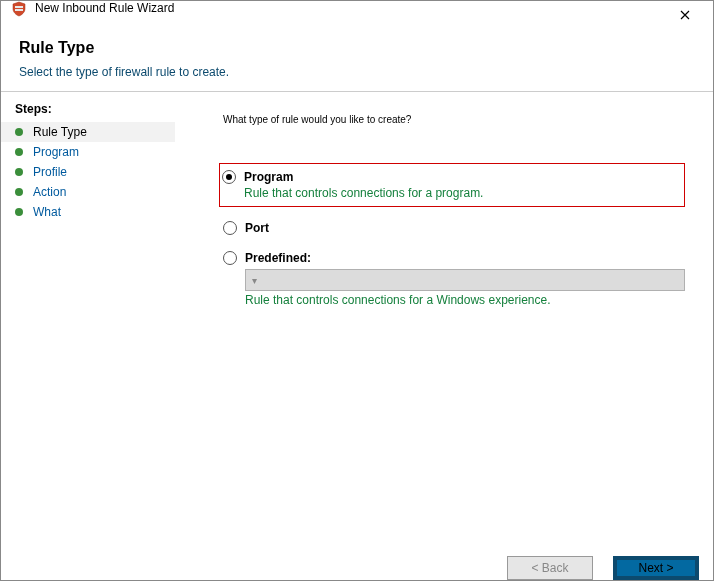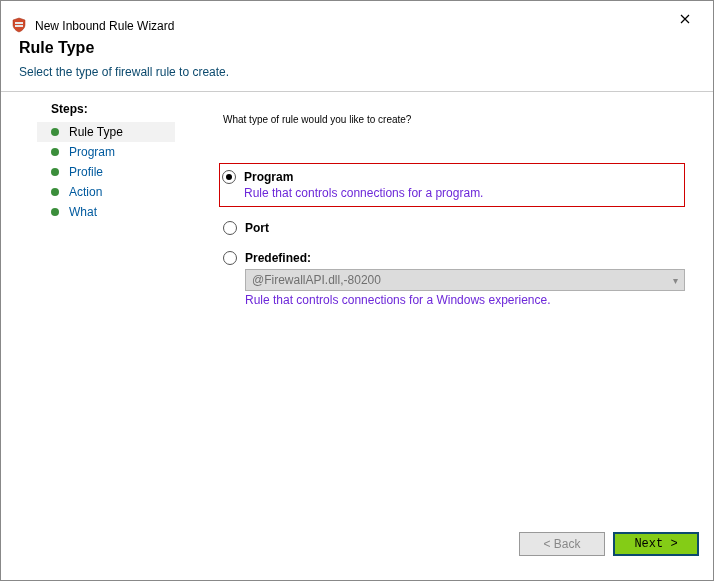--- a/index.html
+++ b/index.html
@@ -12,21 +12,21 @@
     width: 714px;
     height: 581px;
     border: 1px solid #888;
     background: #fff;
     display: flex;
     flex-direction: column;
   }
   .titlebar {
     height: 32px;
     display: flex;
-    align-items: flex-end;
+    align-items: flex-start;
     padding: 0 10px;
     font-size: 12px;
     color: #000;
   }
   .titlebar .shield-icon {
     width: 16px; height: 16px;
     margin-right: 8px;
     display: inline-flex;
     align-items: center;
     justify-content: center;
@@ -57,21 +57,20 @@
   }
   .divider {
     height: 1px;
     background: #ccc;
     margin: 2px 0 0 0;
   }
   .body {
     flex: 1;
     display: flex;
     min-height: 0;
-    padding-left: 36px;
   }
   .sidebar {
     width: 178px;
     padding: 8px 0;
     background: #fff;
     border-right: 0;
   }
   .sidebar-header {
     font-size: 12px;
     font-weight: bold;
@@ -138,65 +137,64 @@
     border-radius: 50%;
   }
   .option-label {
     font-size: 12px;
     font-weight: bold;
   }
   .option-desc {
     font-size: 12px;
     margin-left: 22px;
     margin-top: 2px;
-    color: #6d28d9;
+    color: #15803d;
   }
   .predef-select {
     margin-left: 22px;
     margin-top: 4px;
     width: 440px;
     height: 22px;
     background: #dcdcdc;
     border: 1px solid #b0b0b0;
     font-size: 12px;
     color: #707070;
     padding: 2px 6px;
     display: flex;
     align-items: center;
     justify-content: space-between;
   }
   .predef-select .chev { color: #888; font-size: 10px; }
   .footer {
     height: 48px;
     display: flex;
-    align-items: flex-start;
+    align-items: flex-end;
     justify-content: flex-end;
     padding: 0 14px;
-    gap: 8px;
+    gap: 20px;
     border-top: 0;
   }
   .btn {
     width: 86px;
     height: 24px;
     font-size: 12px;
     border: 1px solid #999;
     background: #e1e1e1;
     display: flex;
     align-items: center;
     justify-content: center;
     cursor: default;
   }
   .btn.disabled {
     color: #888;
     background: #e6e6e6;
   }
   .btn.primary {
-    border: 2px solid #0c4a6e;
-    background: #84cc16;
-    font-family: Liberation Mono, monospace;
+    border: 4px solid #0c4a6e;
+    background: #0369a1;
   }
 </style>
 </head>
 <body>
 
 <div class="window">
 
   <div class="titlebar">
     <span class="shield-icon">
       <svg width="16" height="16" viewBox="0 0 16 16">
@@ -262,21 +260,20 @@
           <span class="option-label">Port</span>
         </div>
       </div>
 
       <div class="option">
         <div class="option-row">
           <span class="radio"></span>
           <span class="option-label">Predefined:</span>
         </div>
         <div class="predef-select">
-          <span>@FirewallAPI.dll,-80200</span>
           <span class="chev">▾</span>
         </div>
         <div class="option-desc">Rule that controls connections for a Windows experience.</div>
       </div>
 
 
     </div>
   </div>
 
   <div class="footer">

